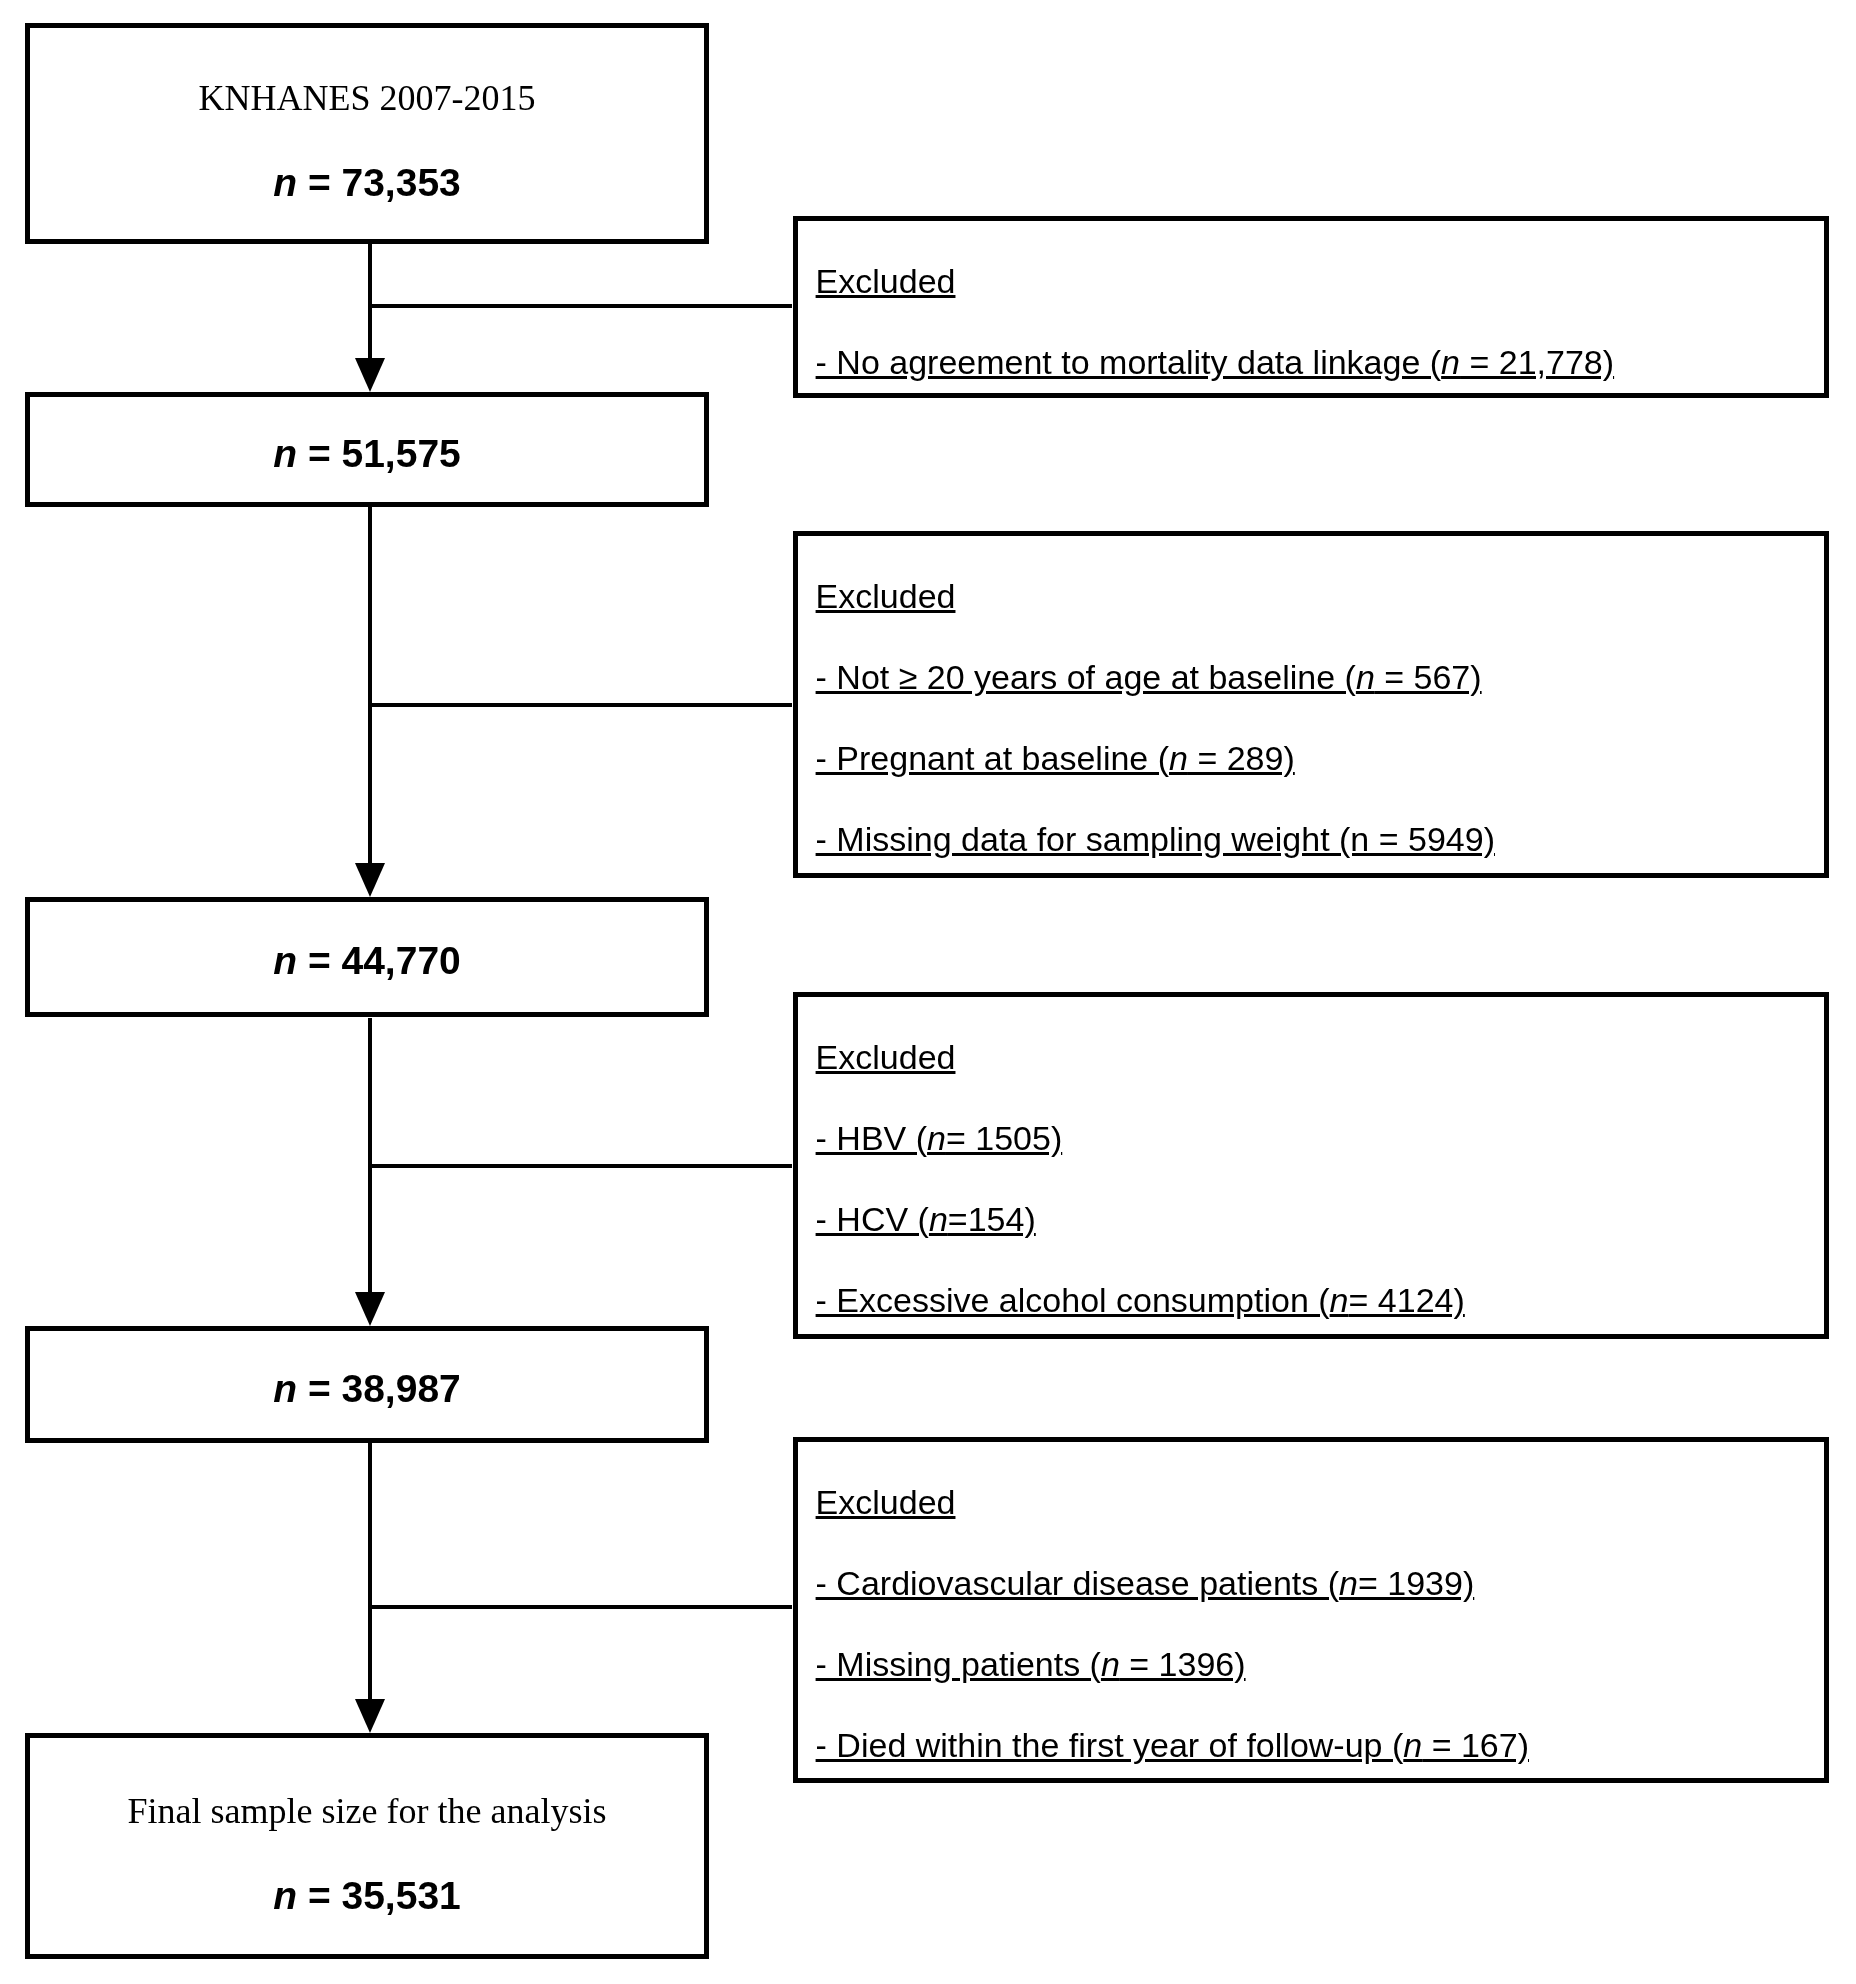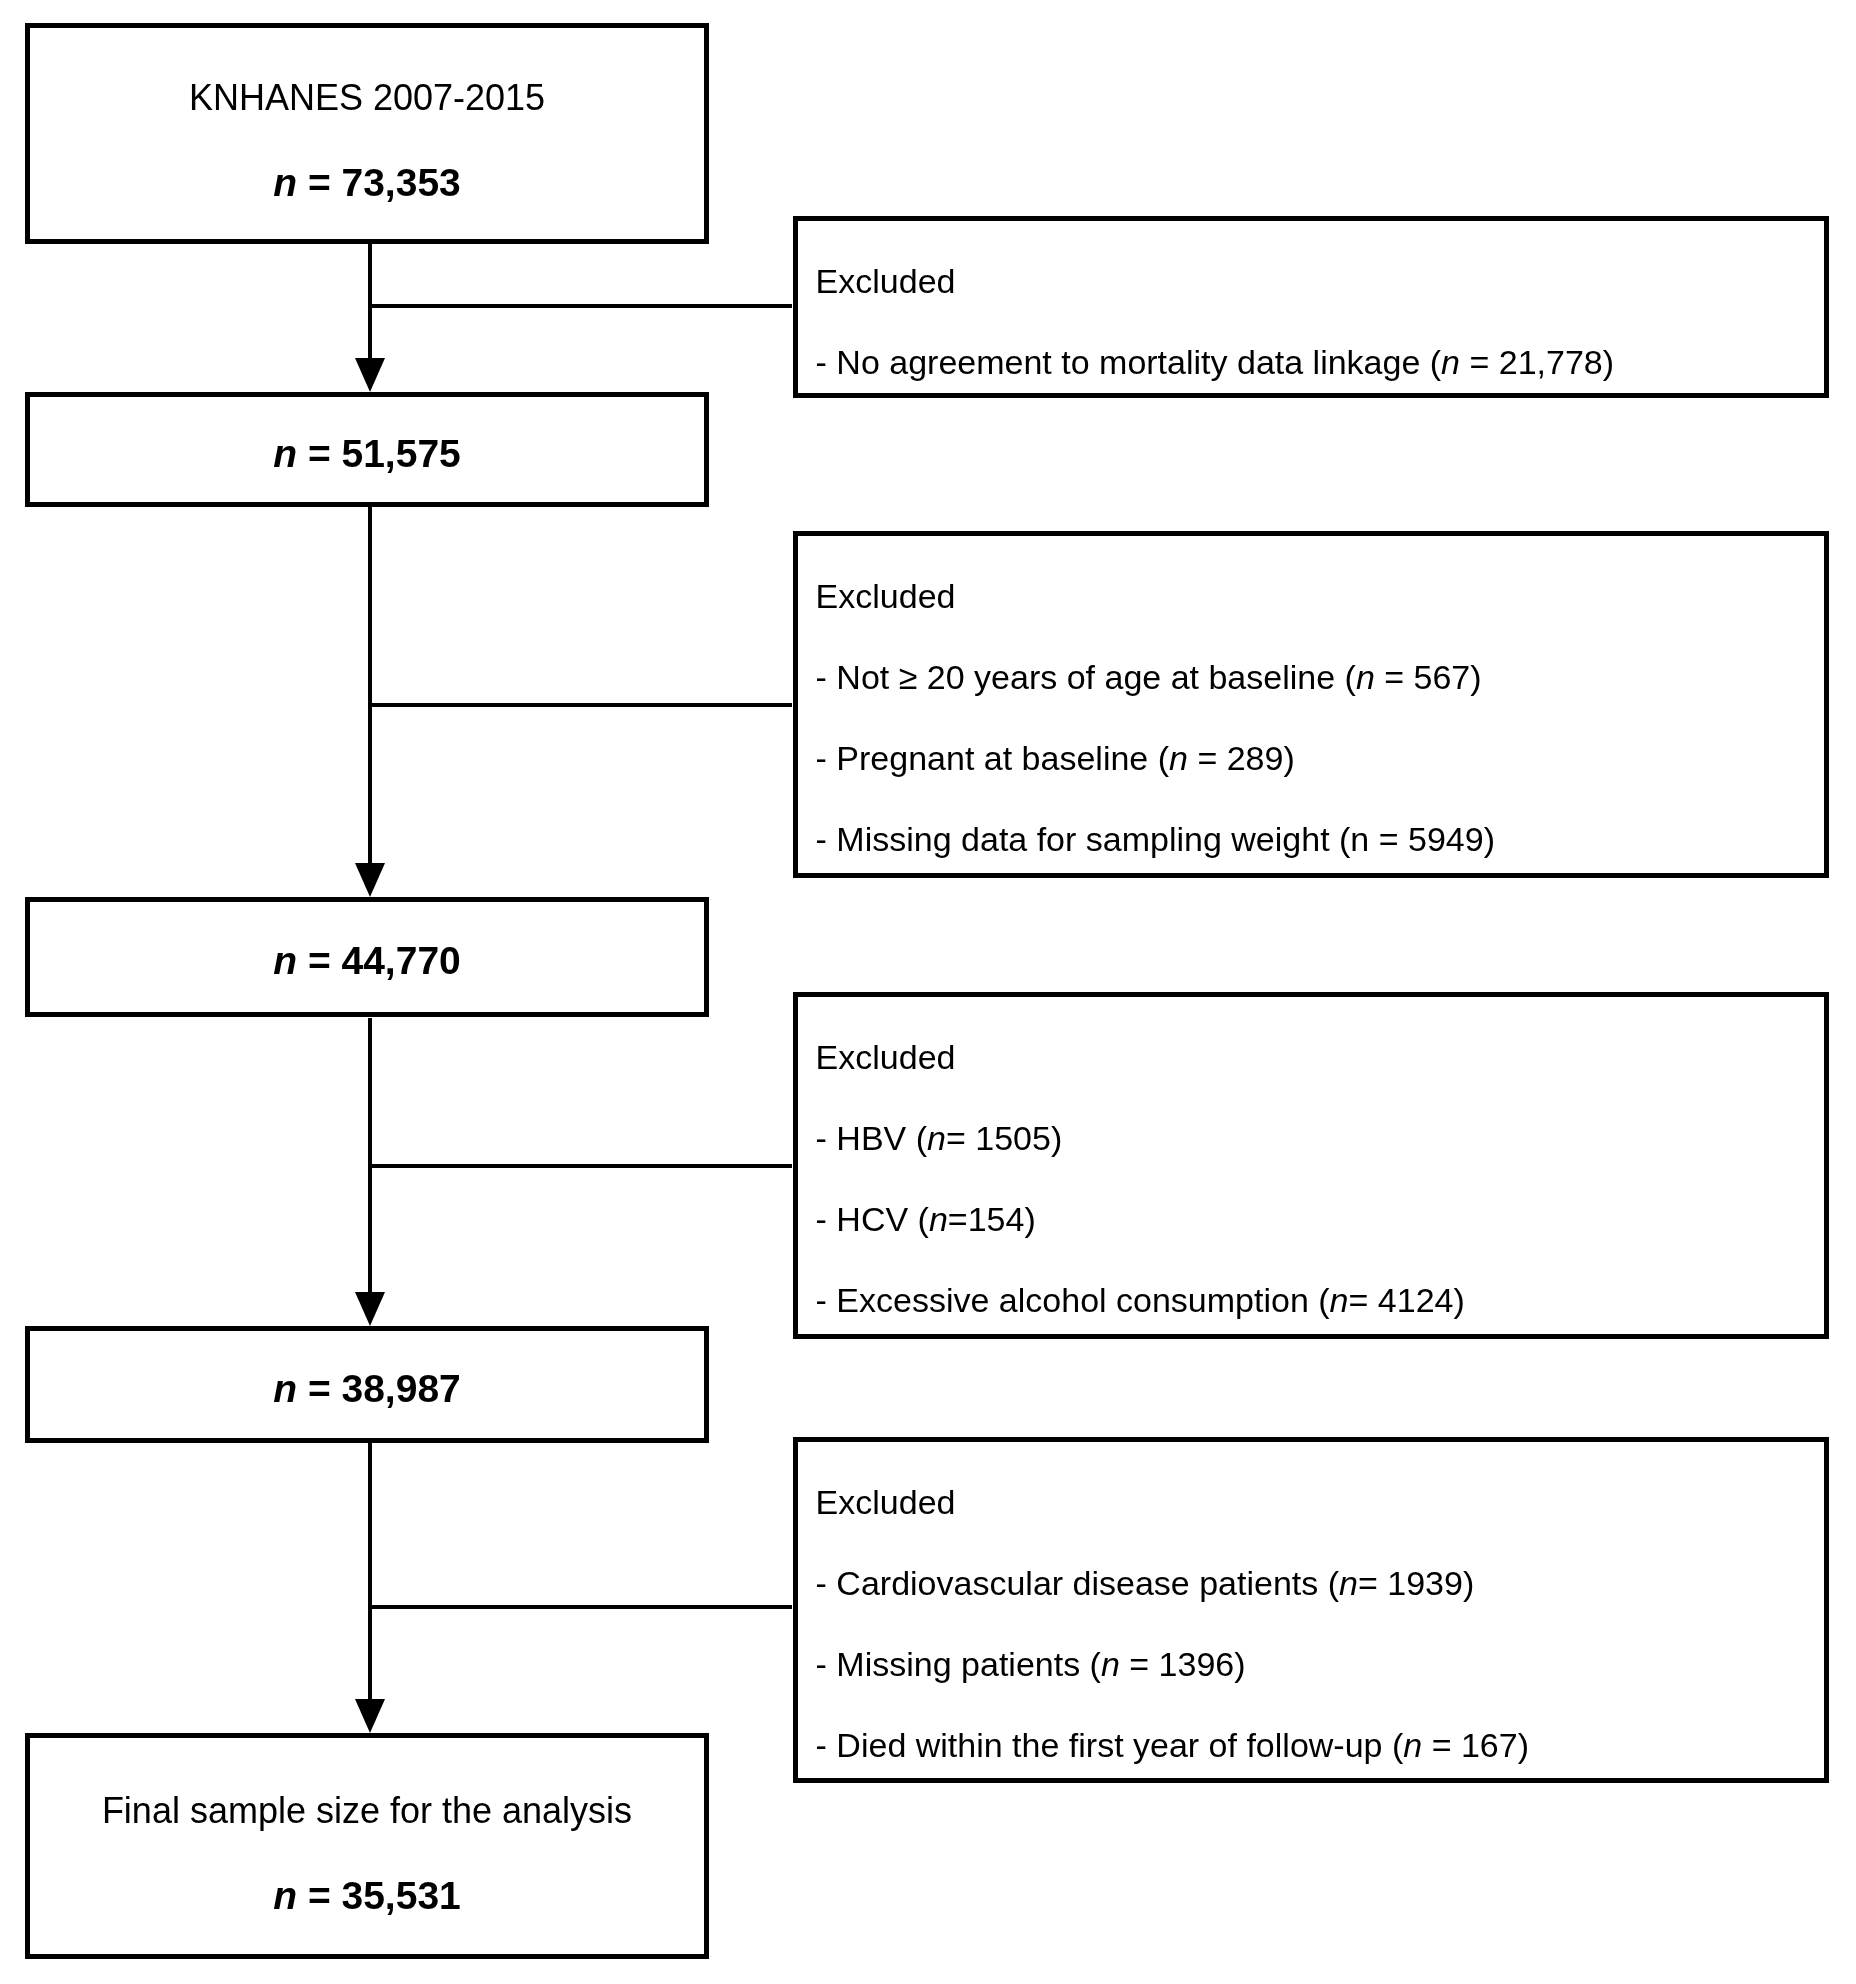--- a/index.html
+++ b/index.html
@@ -27,39 +27,41 @@
     display: flex;
     flex-direction: column;
     align-items: center;
     justify-content: center;
     text-align: center;
   }
   .box .label {
     font-size: 36px;
     line-height: 44px;
     white-space: pre;
+    font-family: Liberation Serif, serif;
   }
   .box .nline {
     font-size: 39px;
     line-height: 46px;
     font-weight: bold;
     white-space: pre;
   }
   .box.two { gap: 40px; padding-top: 15.4px; }
   .box.one { padding-top: 8.8px; }
   .niv { font-style: italic; white-space: pre; }
   
   .excl {
     position: absolute;
     left: 793px;
     width: 1036px;
     border: 5px solid #000;
     background: #fff;
     box-sizing: border-box;
     padding: 20px 22px 0 17.6px;
+    text-decoration: underline;
   }
   .excl .line {
     height: 81px;
     display: flex;
     align-items: center;
     font-size: 34px;
     white-space: pre;
   }
   .excl .line span, .excl .line i { white-space: pre; }
   .excl .nit { font-style: italic; }

